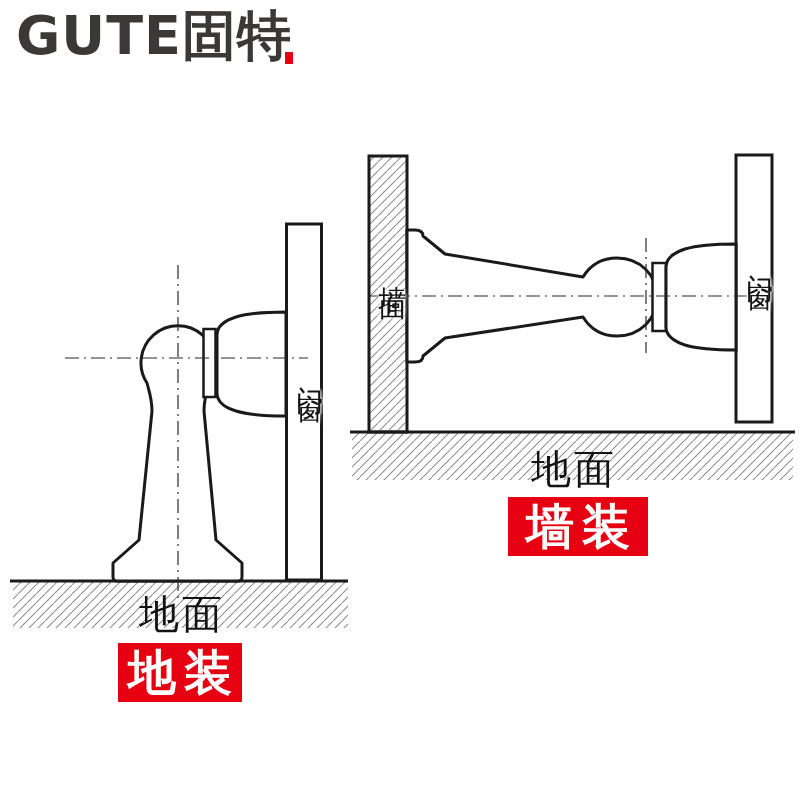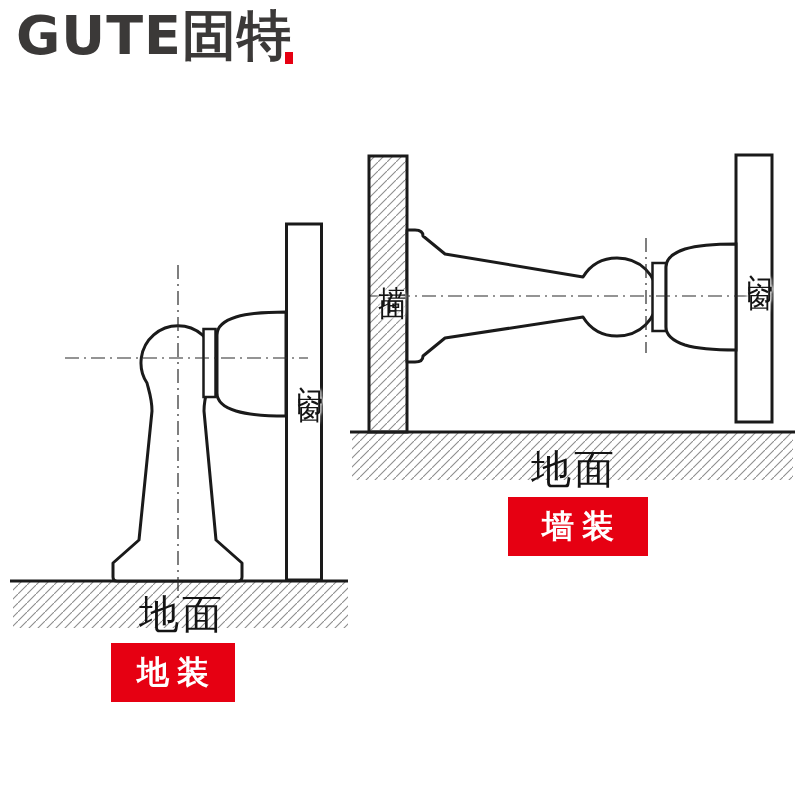--- a/index.html
+++ b/index.html
@@ -49,26 +49,26 @@
     letter-spacing: 8px;
     text-shadow: 0 0 3px #fff, 0 0 3px #fff, 0 0 5px #fff;
   }
   .badge {
     position: absolute;
     background: var(--accent, #e60012);
     color: #ffffff;
     display: flex;
     align-items: center;
     justify-content: center;
-    font-size: 32px;
+    font-size: 48px;
     font-weight: 700;
     letter-spacing: 8px;
     text-indent: 8px;
   }
-  .badge-floor { left: 111px; top: 643px; width: 124px; height: 59px; }
+  .badge-floor { left: 118px; top: 643px; width: 124px; height: 59px; }
   .badge-wall  { left: 508px; top: 497px; width: 140px; height: 59px; }
   .lbl-ground-left  { left: 139px; top: 587px; }
   .lbl-door-left    { left: 290px; top: 363px; }
   .lbl-wall         { left: 373px; top: 264px; }
   .lbl-ground-right { left: 531px; top: 442px; }
   .lbl-door-right   { left: 740px; top: 251px; }
 </style>
 </head>
 <body>
 

